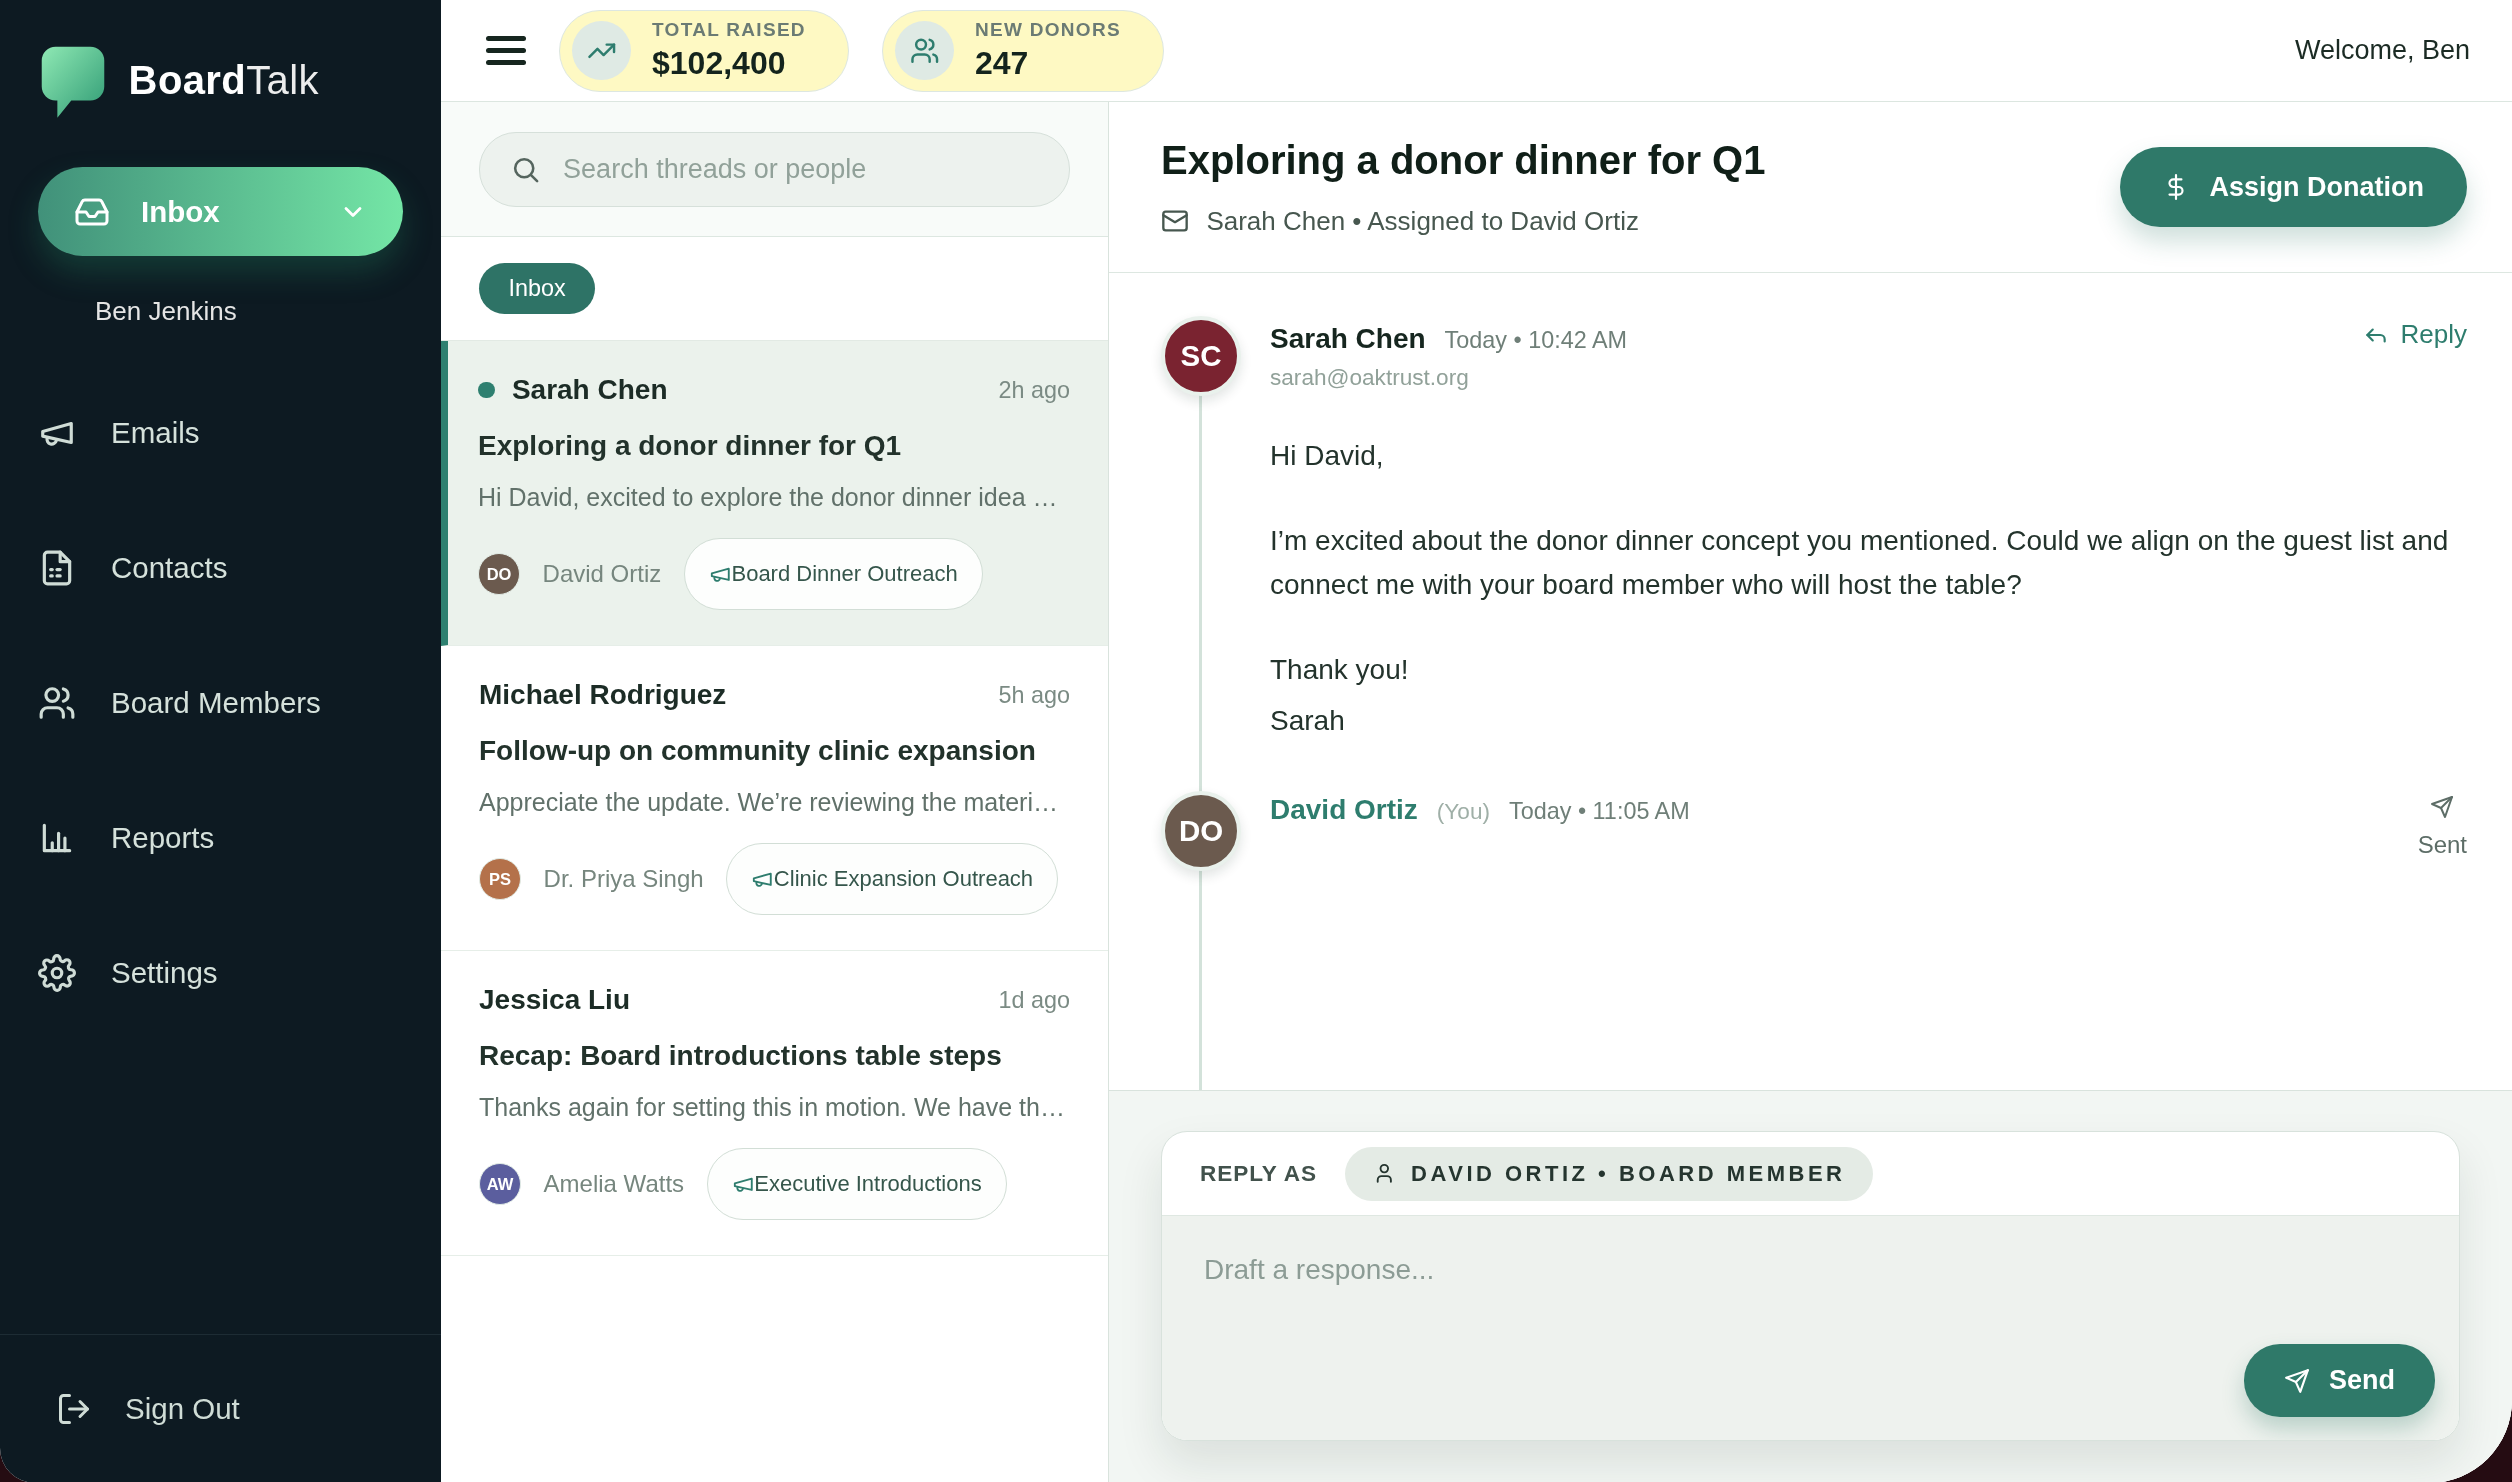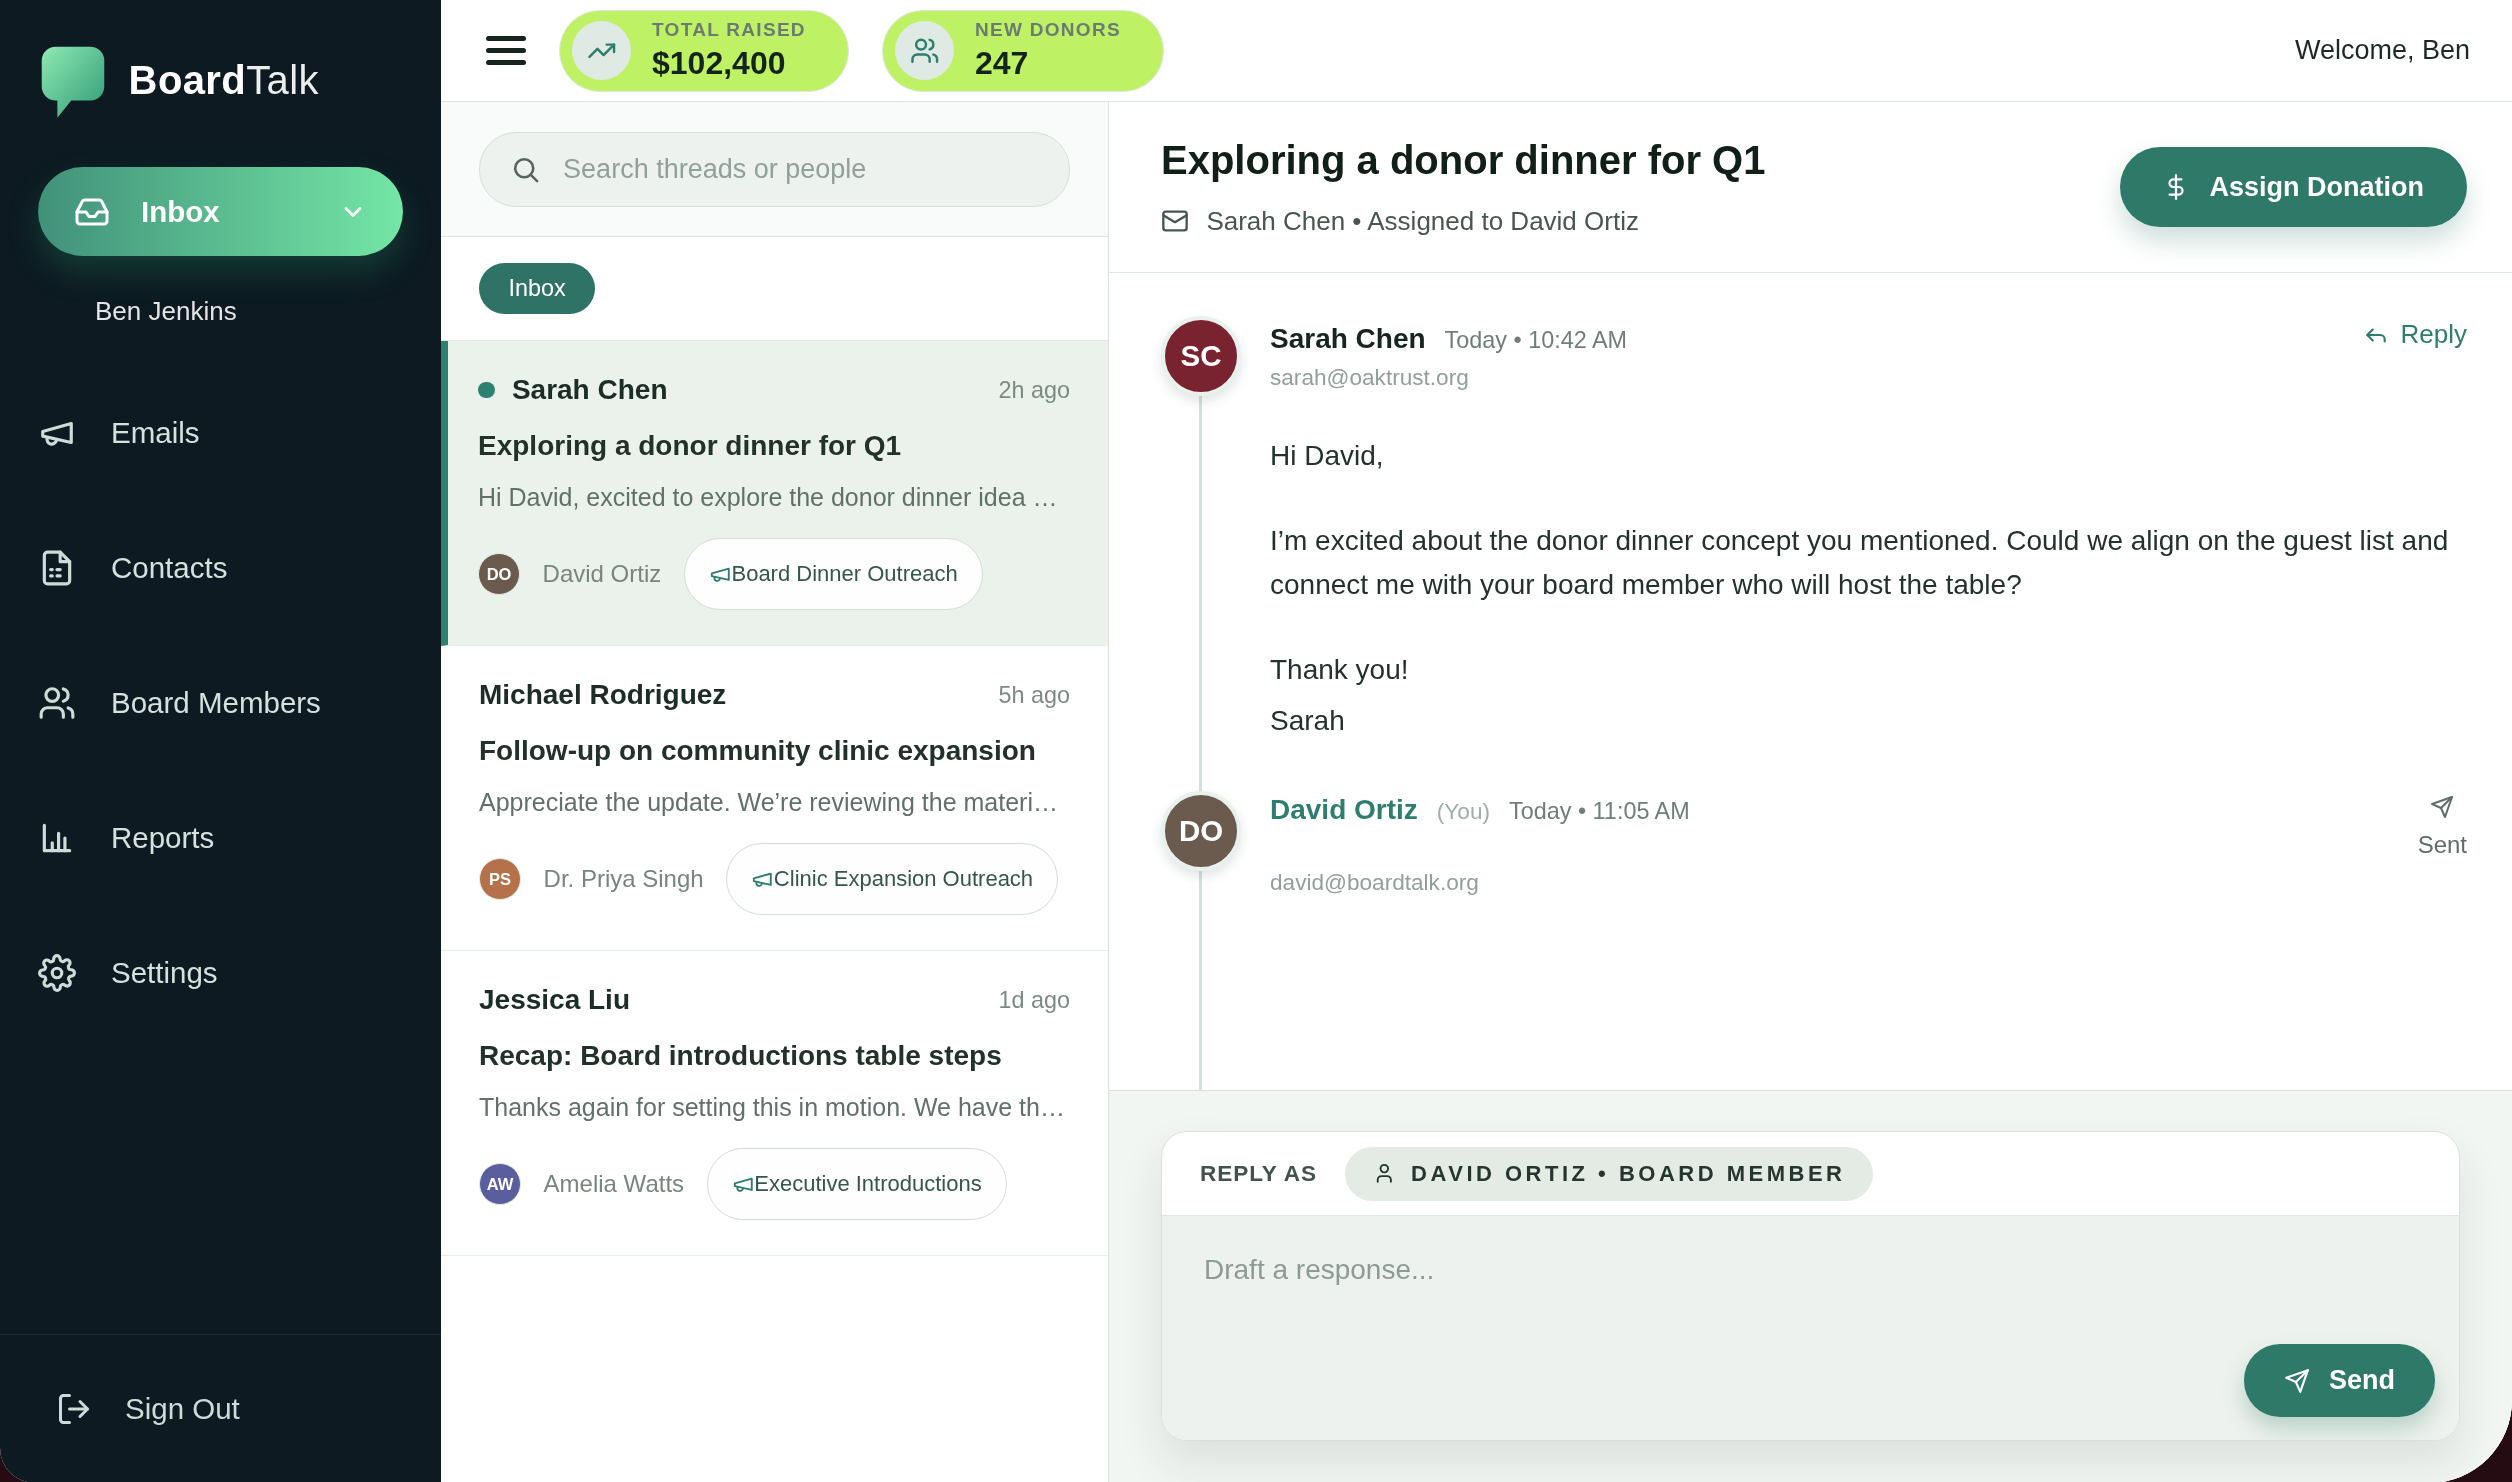--- a/index.html
+++ b/index.html
@@ -60,21 +60,21 @@
   .right { flex: 1; display: flex; flex-direction: column; min-width: 0; }
 
   .topbar {
     height: 102px; flex: 0 0 102px;
     background: #ffffff; border-bottom: 1.7px solid #dce6e0;
     display: flex; align-items: center; gap: 33px; padding: 0 42px 0 45px;
   }
   .hamburger { width: 40px; cursor: pointer; }
   .hamburger i { display: block; height: 4.3px; background: #16261f; border-radius: 2.6px; margin: 7.8px 0; }
   .stat-pill {
-    height: 82px; border: 1.7px solid #dde7e1; background: #bef264;
+    height: 82px; border: 1.7px solid #dde7e1; background: #fef9c3;
     border-radius: 41px; display: flex; align-items: center; gap: 21px;
     padding: 0 42px 0 12px;
   }
   .stat-ic {
     width: 59px; height: 59px; border-radius: 50%; background: #dfeae4;
     display: flex; align-items: center; justify-content: center; color: #2e7d6e;
   }
   .stat-label { font-size: 19px; letter-spacing: 1.3px; color: #6b7b74; font-weight: 700; }
   .stat-value { font-size: 32px; font-weight: 700; color: #14241d; margin-top: 3.5px; }
   .welcome { margin-left: auto; font-size: 27px; color: #1b2b24; }
@@ -522,21 +522,20 @@
                     <span>
                       <svg width="24" height="24" viewBox="0 0 24 24" fill="none" stroke="currentColor" stroke-width="2" stroke-linecap="round" stroke-linejoin="round">
                           <line x1="22" y1="2" x2="11" y2="13"></line>
                           <polygon points="22 2 15 22 11 13 2 9 22 2"></polygon>
                         </svg>
                     </span>
                     <span>Sent</span>
                   </span>
                 </span>
               </div>
-              <div class="msg-email">david@boardtalk.org</div>
             </div>
           </div>
         </div>
 
         <div class="composer-strip">
           <div class="composer-card">
             <div class="composer-head">
               <span class="replyas-label">REPLY AS</span>
               <span class="identity-pill">
                 <span>

